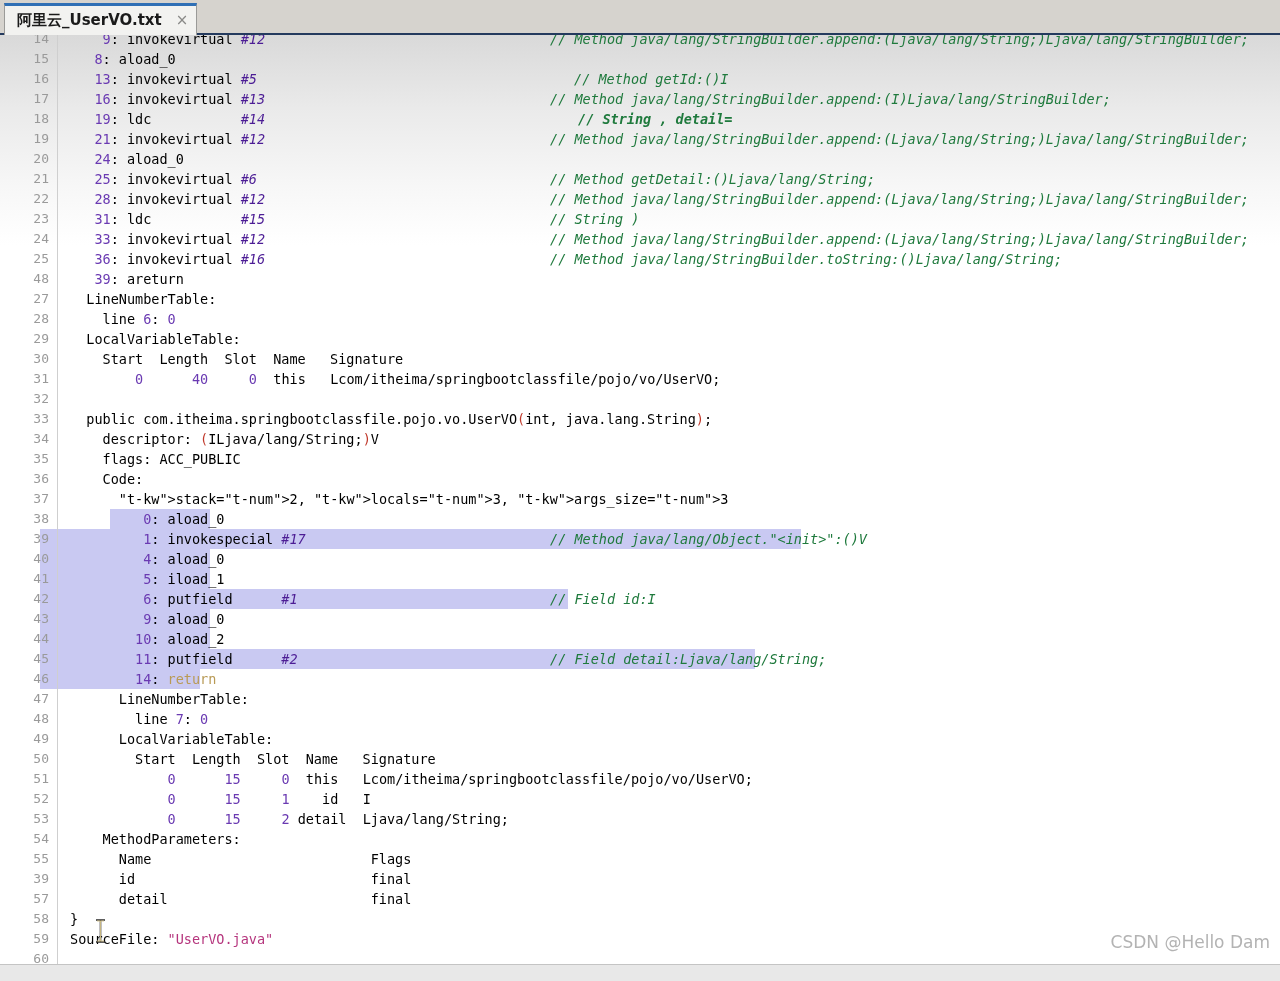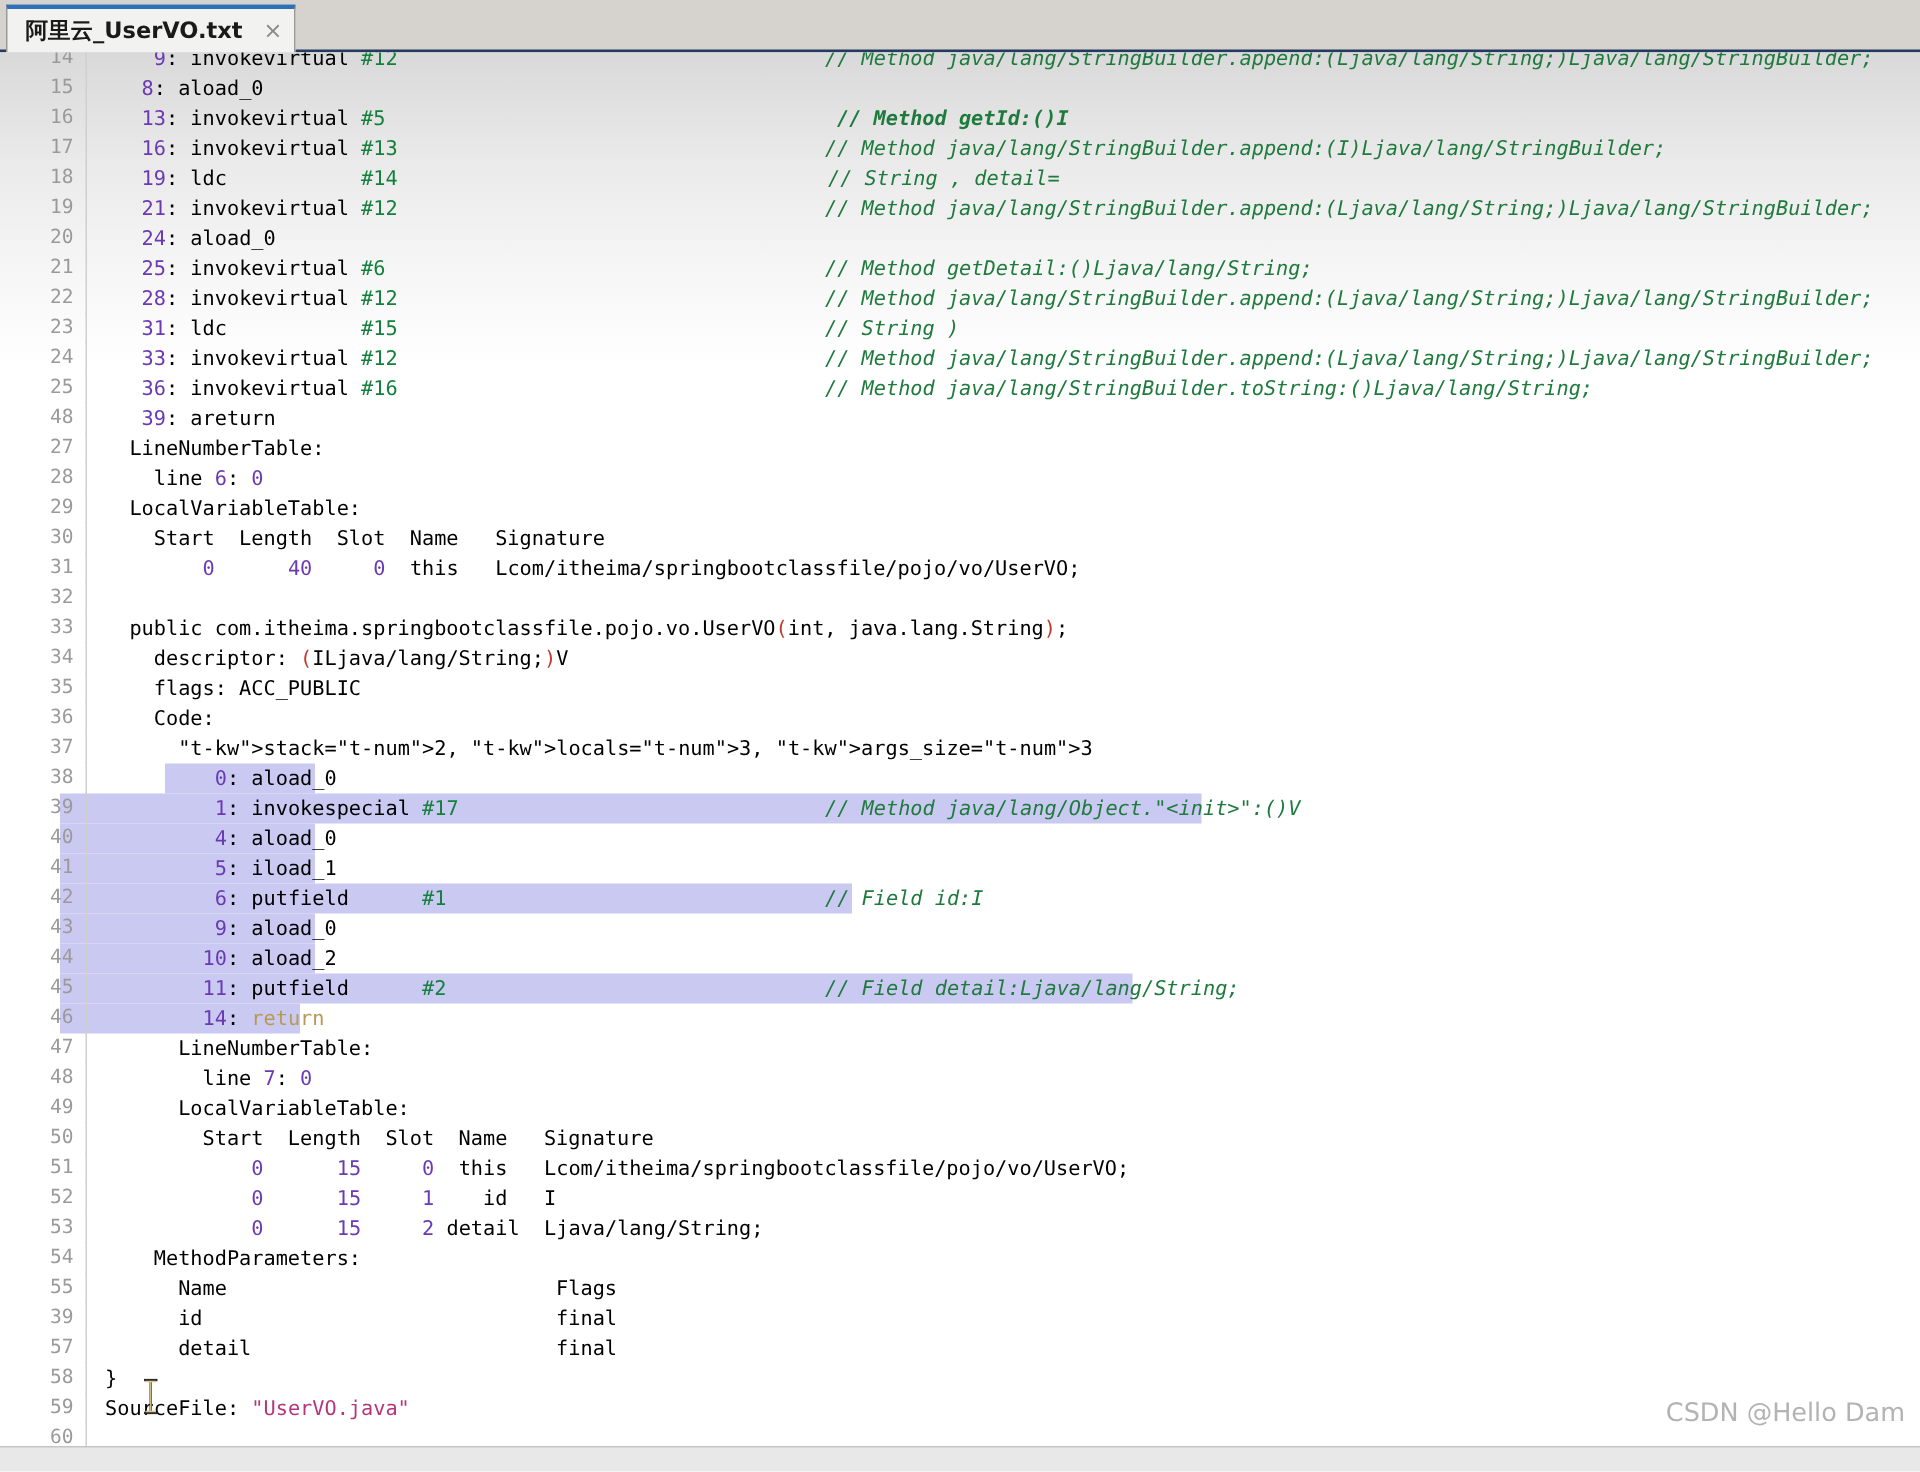--- a/index.html
+++ b/index.html
@@ -124,21 +124,21 @@
   
   .selband {
     position: absolute;
     background: #c9c9f2;
     z-index: 1;
     pointer-events: none;
   }
 
   
   .t-num    { color: #6a3ab2; }
-  .t-ref    { color: #15803d; }
+  .t-ref    { color: #4c1d95; font-style: italic; }
   .t-cmt    { color: #1f7a3d; font-style: italic; margin-left: 44px; }
   .t-paren  { color: #c0392b; }
   .t-str    { color: #b5357d; }
   .t-ret    { color: #b99a55; }
 
   
   .ibeam {
     position: absolute;
     z-index: 6;
     width: 11px;
@@ -197,29 +197,29 @@
         <div class="row" style="height: 20px;">
           <div class="gutter">14</div>
           <div class="codeline">    <span class="t-num">9</span>: invokevirtual <span class="t-ref">#12</span><span class="t-cmt" style="position:absolute;left:448px;top:0;">// Method java/lang/StringBuilder.append:(Ljava/lang/String;)Ljava/lang/StringBuilder;</span></div>
         </div>
         <div class="row">
           <div class="gutter">15</div>
           <div class="codeline">   <span class="t-num">8</span>: aload_0</div>
         </div>
         <div class="row">
           <div class="gutter">16</div>
-          <div class="codeline">   <span class="t-num">13</span>: invokevirtual <span class="t-ref">#5</span><span class="t-cmt" style="position:absolute;left:456px;top:0;font-weight:bold;">// Method getId:()I</span></div>
+          <div class="codeline">   <span class="t-num">13</span>: invokevirtual <span class="t-ref">#5</span><span class="t-cmt" style="position:absolute;left:472px;top:0;">// Method getId:()I</span></div>
         </div>
         <div class="row">
           <div class="gutter">17</div>
           <div class="codeline">   <span class="t-num">16</span>: invokevirtual <span class="t-ref">#13</span><span class="t-cmt" style="position:absolute;left:448px;top:0;">// Method java/lang/StringBuilder.append:(I)Ljava/lang/StringBuilder;</span></div>
         </div>
         <div class="row">
           <div class="gutter">18</div>
-          <div class="codeline">   <span class="t-num">19</span>: ldc           <span class="t-ref">#14</span><span class="t-cmt" style="position:absolute;left:450px;top:0;">// String , detail=</span></div>
+          <div class="codeline">   <span class="t-num">19</span>: ldc           <span class="t-ref">#14</span><span class="t-cmt" style="position:absolute;left:476px;top:0;font-weight:bold;">// String , detail=</span></div>
         </div>
         <div class="row">
           <div class="gutter">19</div>
           <div class="codeline">   <span class="t-num">21</span>: invokevirtual <span class="t-ref">#12</span><span class="t-cmt" style="position:absolute;left:448px;top:0;">// Method java/lang/StringBuilder.append:(Ljava/lang/String;)Ljava/lang/StringBuilder;</span></div>
         </div>
         <div class="row">
           <div class="gutter">20</div>
           <div class="codeline">   <span class="t-num">24</span>: aload_0</div>
         </div>
         <div class="row">

